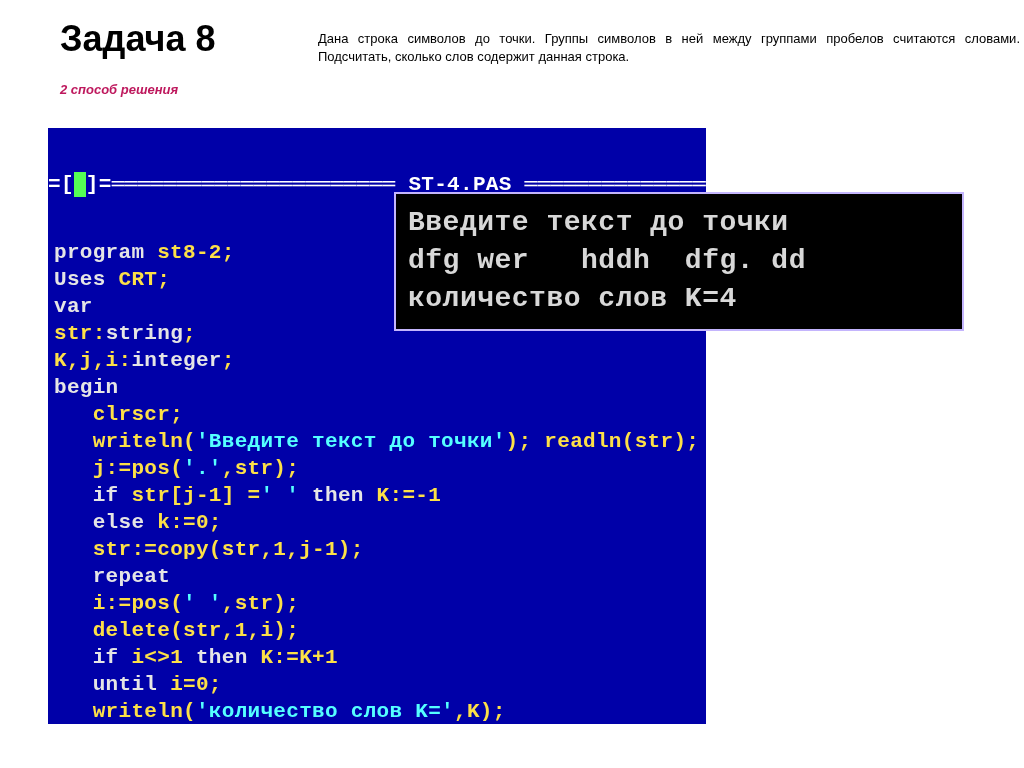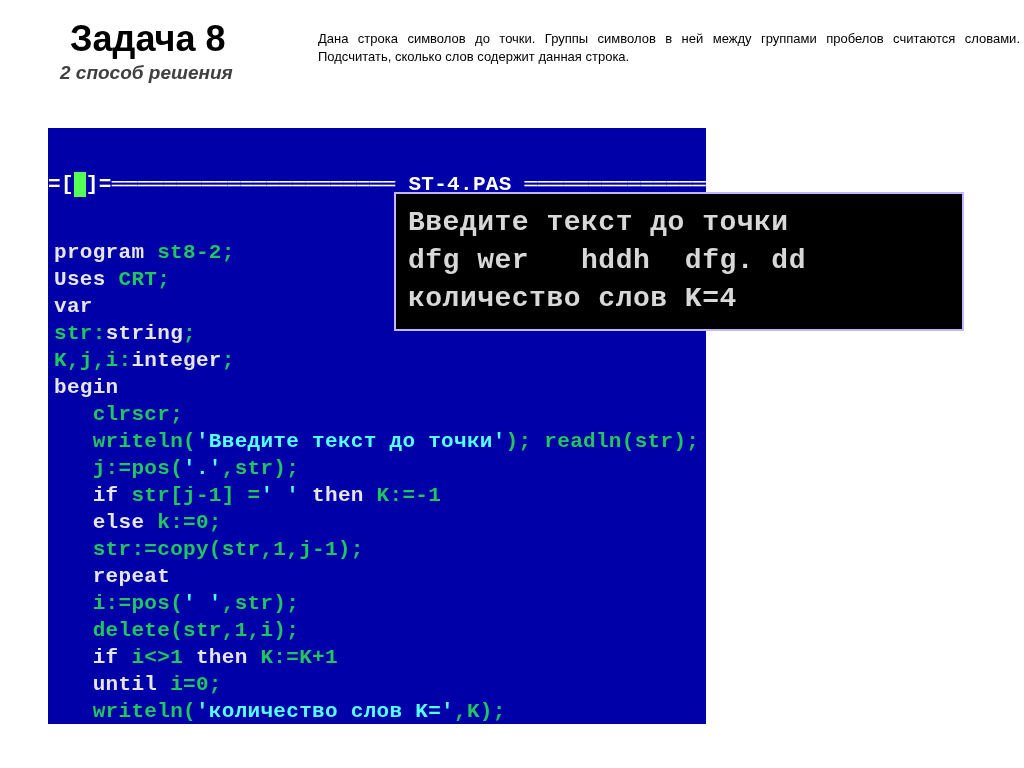--- a/index.html
+++ b/index.html
@@ -17,29 +17,28 @@
     position: absolute;
     left: 60px;
     top: 20px;
   }
   .task-title {
     font-size: 36px;
     font-weight: 900;
     font-family: Arial, sans-serif;
     color: #000;
     line-height: 1.05;
-    margin-left: 10px;
   }
   .task-subtitle {
-    font-size: 19px;
+    font-size: 13px;
     font-weight: bold;
     font-style: italic;
     font-family: Arial, sans-serif;
-    color: #404040;
-    margin-top: 4px;
+    color: #be185d;
+    margin-top: 24px;
   }
 
   .problem-text {
     position: absolute;
     left: 318px;
     right: 4px;
     top: 30px;
     font-size: 13px;
     line-height: 1.38;
     color: #000;
@@ -80,21 +79,21 @@
     width: 12px;
   }
 
   .code {
     padding: 0 6px 0 6px;
     font-size: 21px;
     line-height: 27px;
     font-weight: bold;
   }
   .kw { color: #e5e5e5; }           
-  .id { color: #22c55e; margin-top: 10px; }           
+  .id { color: #fde047; margin-top: 10px; }           
   .str { color: #55ffff; }          
 
   
   .console-window {
     position: absolute;
     left: 394px;
     top: 192px;
     width: 570px;
     background: #000000;
     border: 2px solid #c4b5fd;

